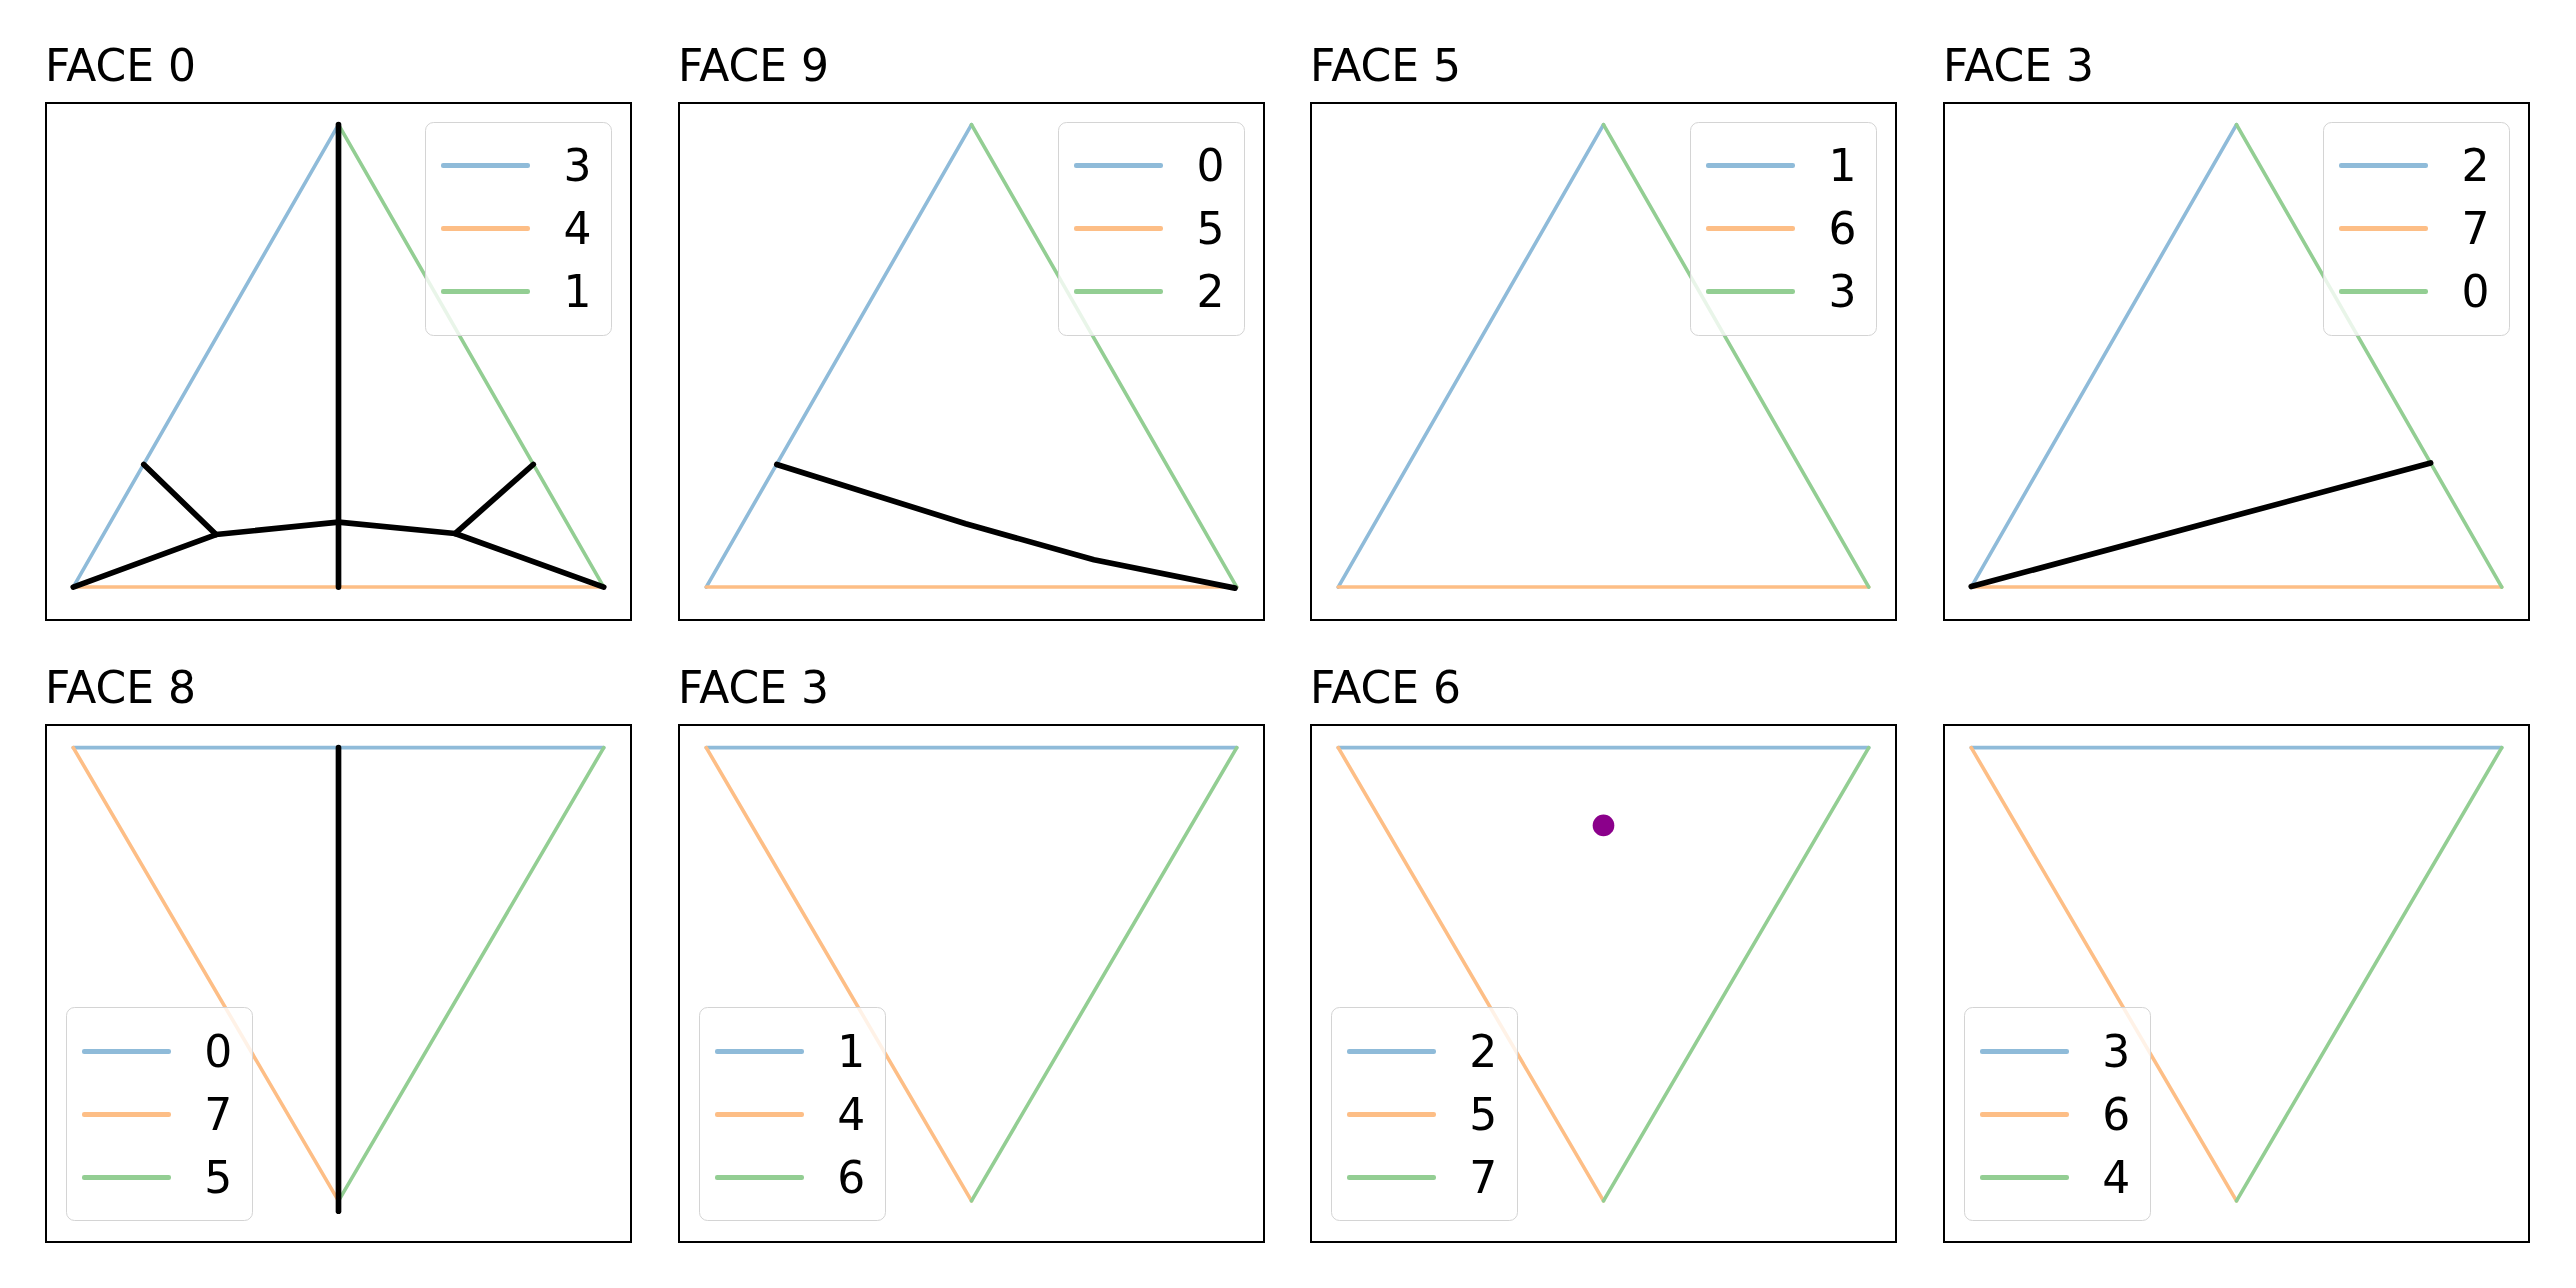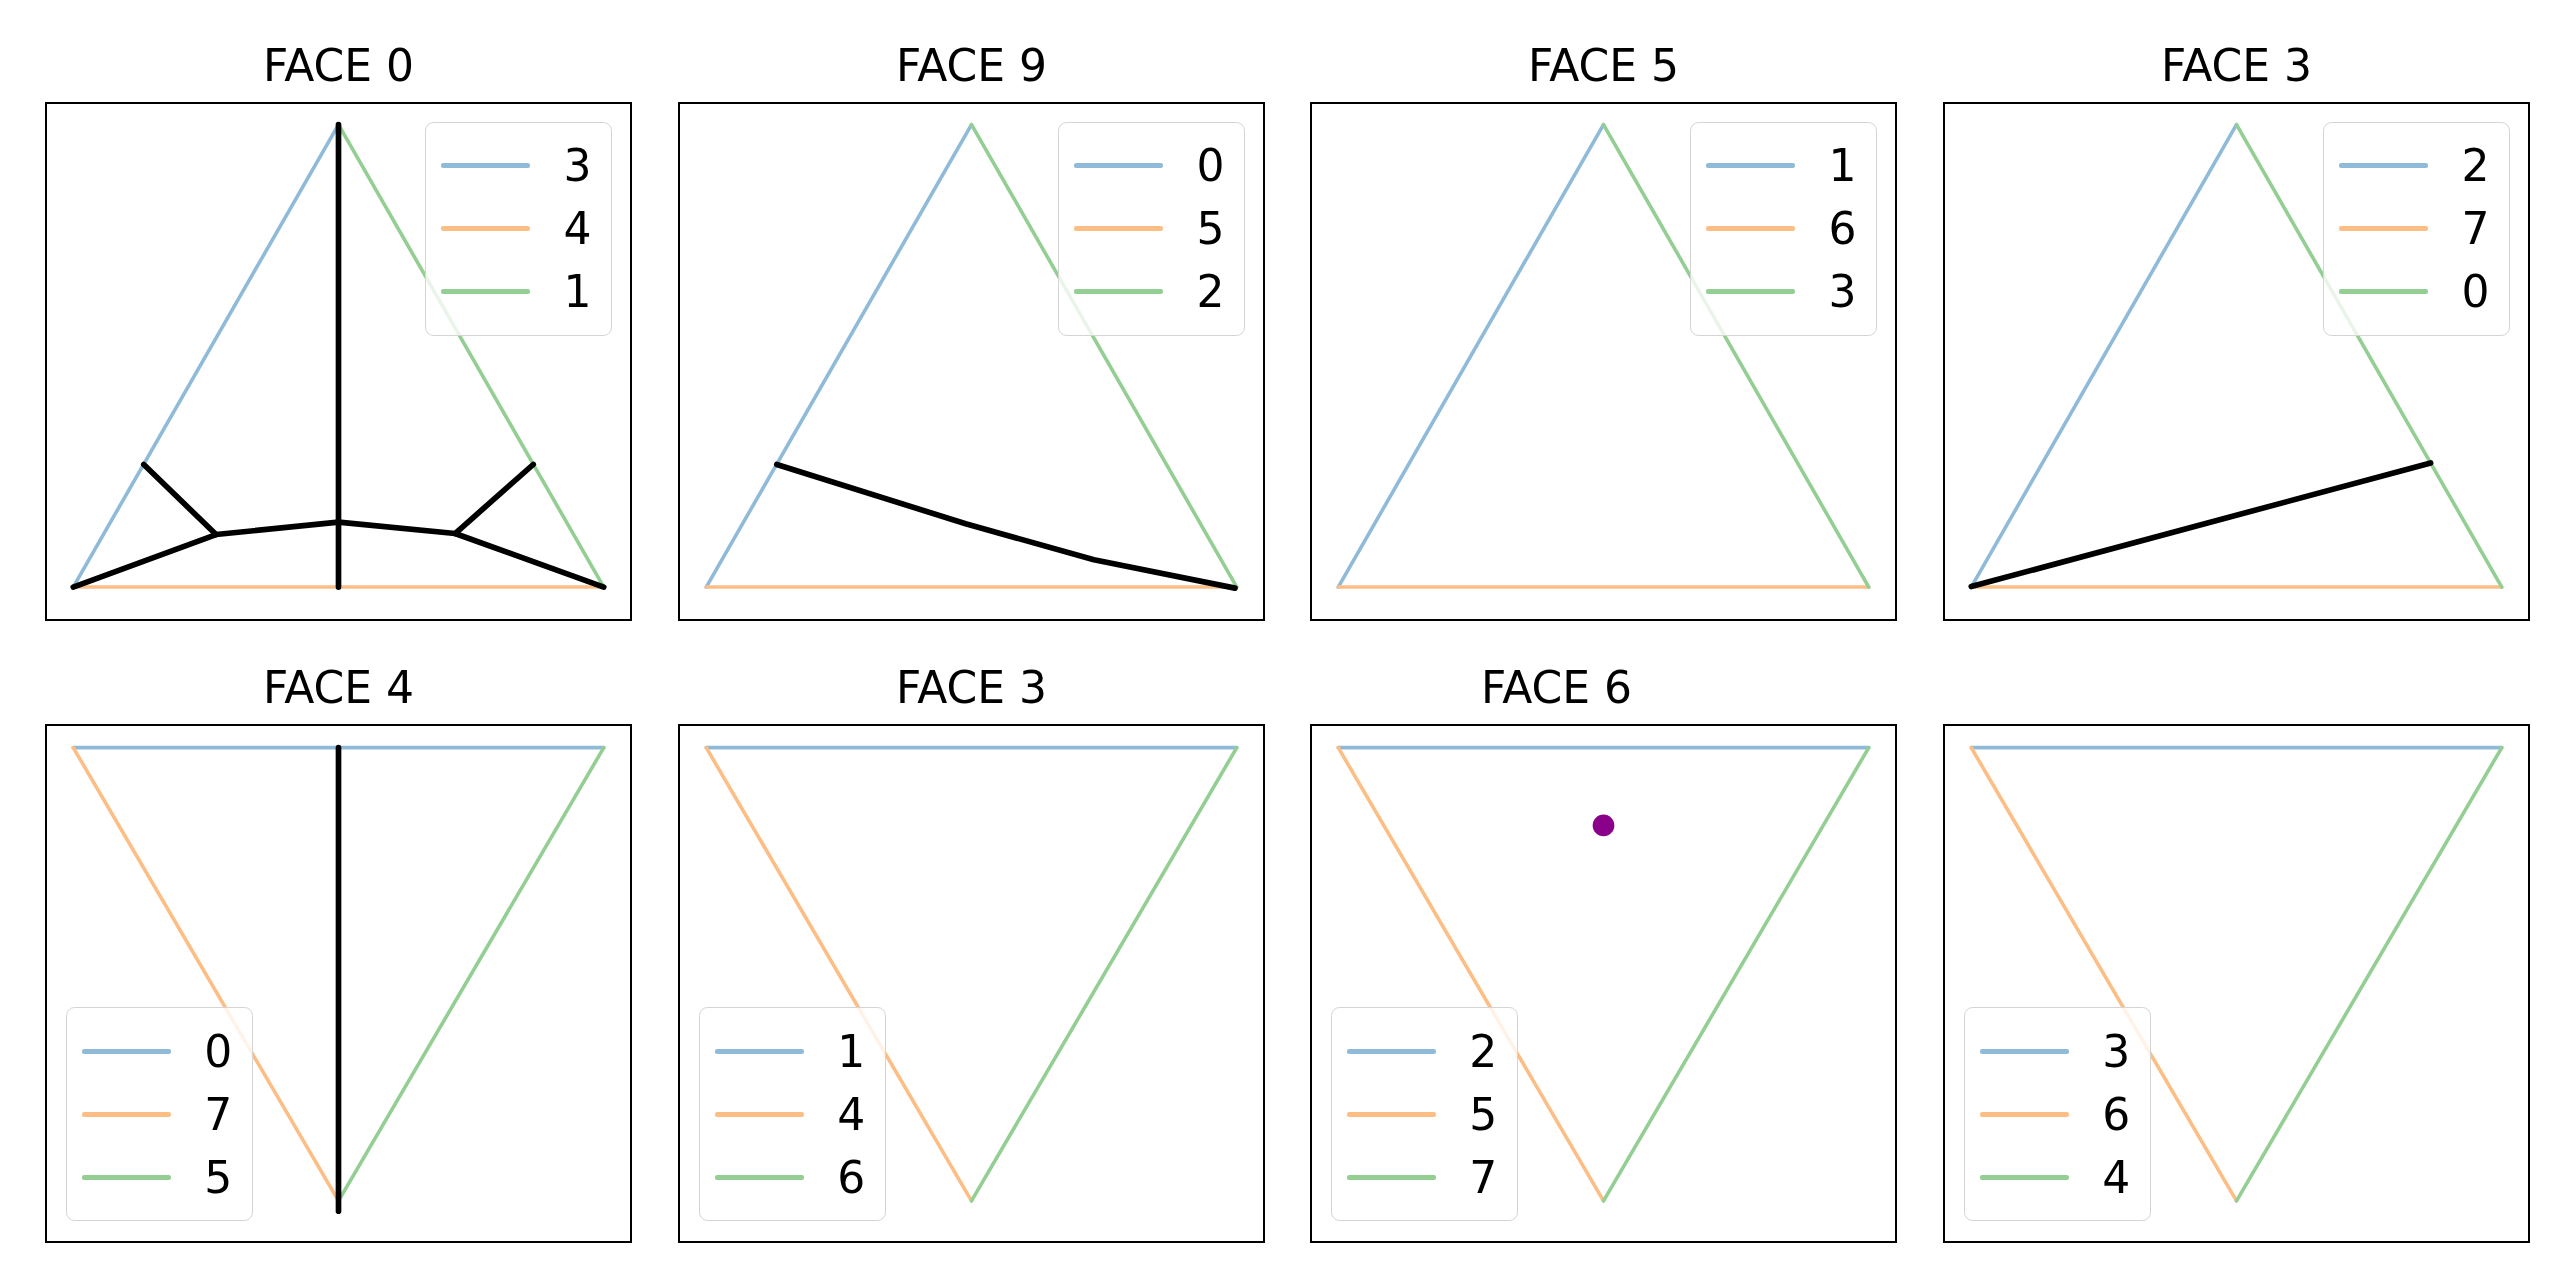--- a/index.html
+++ b/index.html
@@ -14,21 +14,21 @@
     position: relative;
     width: 2576px;
     height: 1288px;
     background: #ffffff;
     overflow: hidden;
   }
   .panel-group { position: absolute; }
   .panel-title {
     position: absolute;
     width: 100%;
-    text-align: center;
+    text-align: left;
     font-size: 44px;
     line-height: 60px;
     color: #000000;
     white-space: nowrap;
   }
   .plotbox {
     position: absolute;
     border: 2.1px solid #000000;
     background: #ffffff;
     box-sizing: border-box;
@@ -167,21 +167,21 @@
             <span class="legend-label">7</span>
           </div>
           <div class="legend-entry">
             <span class="legend-line" style="background: rgb(147, 206, 147);"></span>
             <span class="legend-label">0</span>
           </div>
         </div>
       </div>
     </div>
     <div class="panel-group" style="left: 45px; top: 658px; width: 587px; height: 585px;">
-      <div class="panel-title" style="top: 0px;">FACE 4</div>
+      <div class="panel-title" style="top: 0px;">FACE 8</div>
       <div class="plotbox" style="left: 0px; top: 66px; width: 587px; height: 519px;">
         <svg viewBox="0 0 1131 1000" preserveAspectRatio="none">
           <line x1="50.894999999999996" y1="42" x2="1080.105" y2="42" stroke="#8FBBD9" stroke-width="7" stroke-linecap="round"></line>
           <line x1="50.894999999999996" y1="42" x2="565.5" y2="922" stroke="#FDBE86" stroke-width="7" stroke-linecap="round"></line>
           <line x1="565.5" y1="922" x2="1080.105" y2="42" stroke="#93CE93" stroke-width="7" stroke-linecap="round"></line>
           <polyline points="565.5,42 565.5,942" fill="none" stroke="#000000" stroke-width="11" stroke-linecap="round" stroke-linejoin="round"></polyline>
         </svg>
         <div class="legend bottom-left">
           <div class="legend-entry">
             <span class="legend-line" style="background: rgb(143, 187, 217);"></span>

